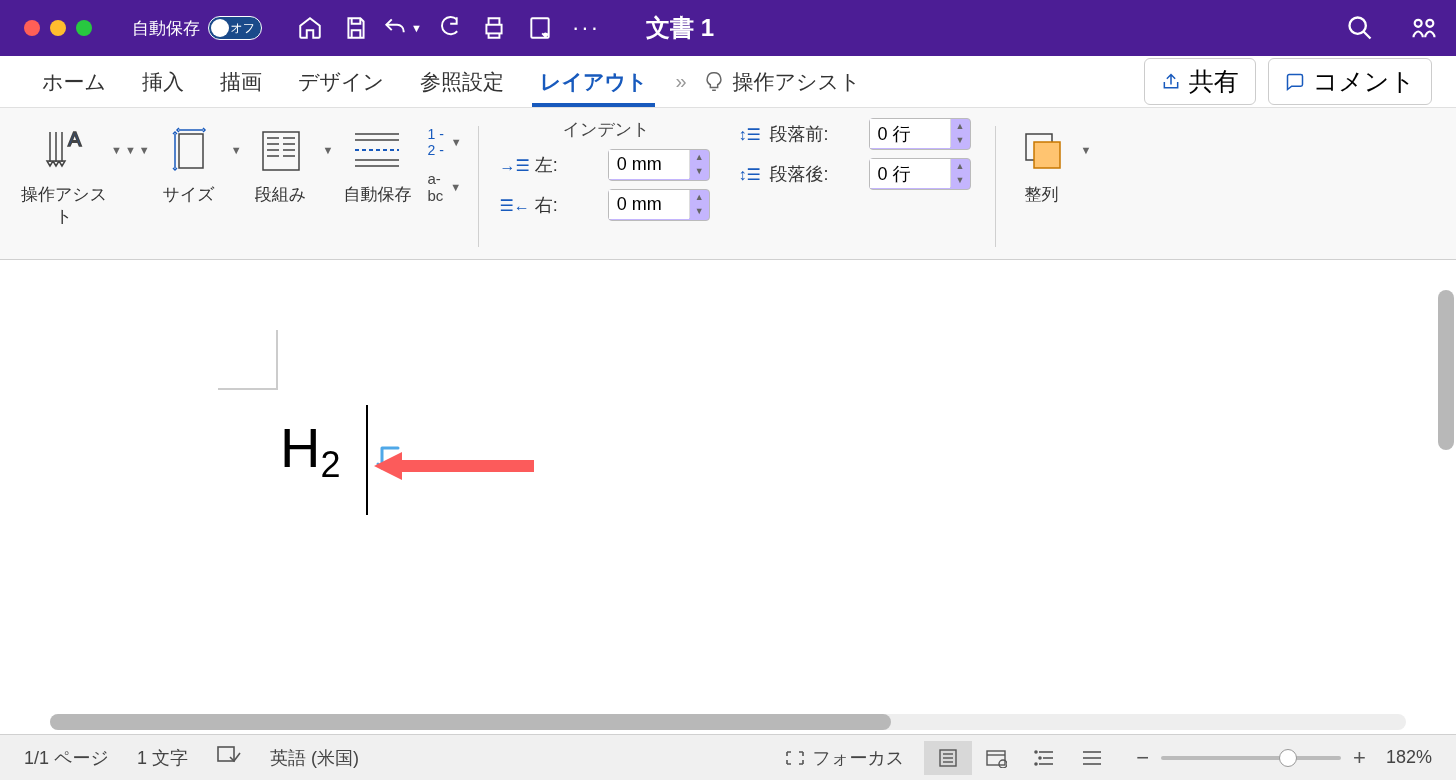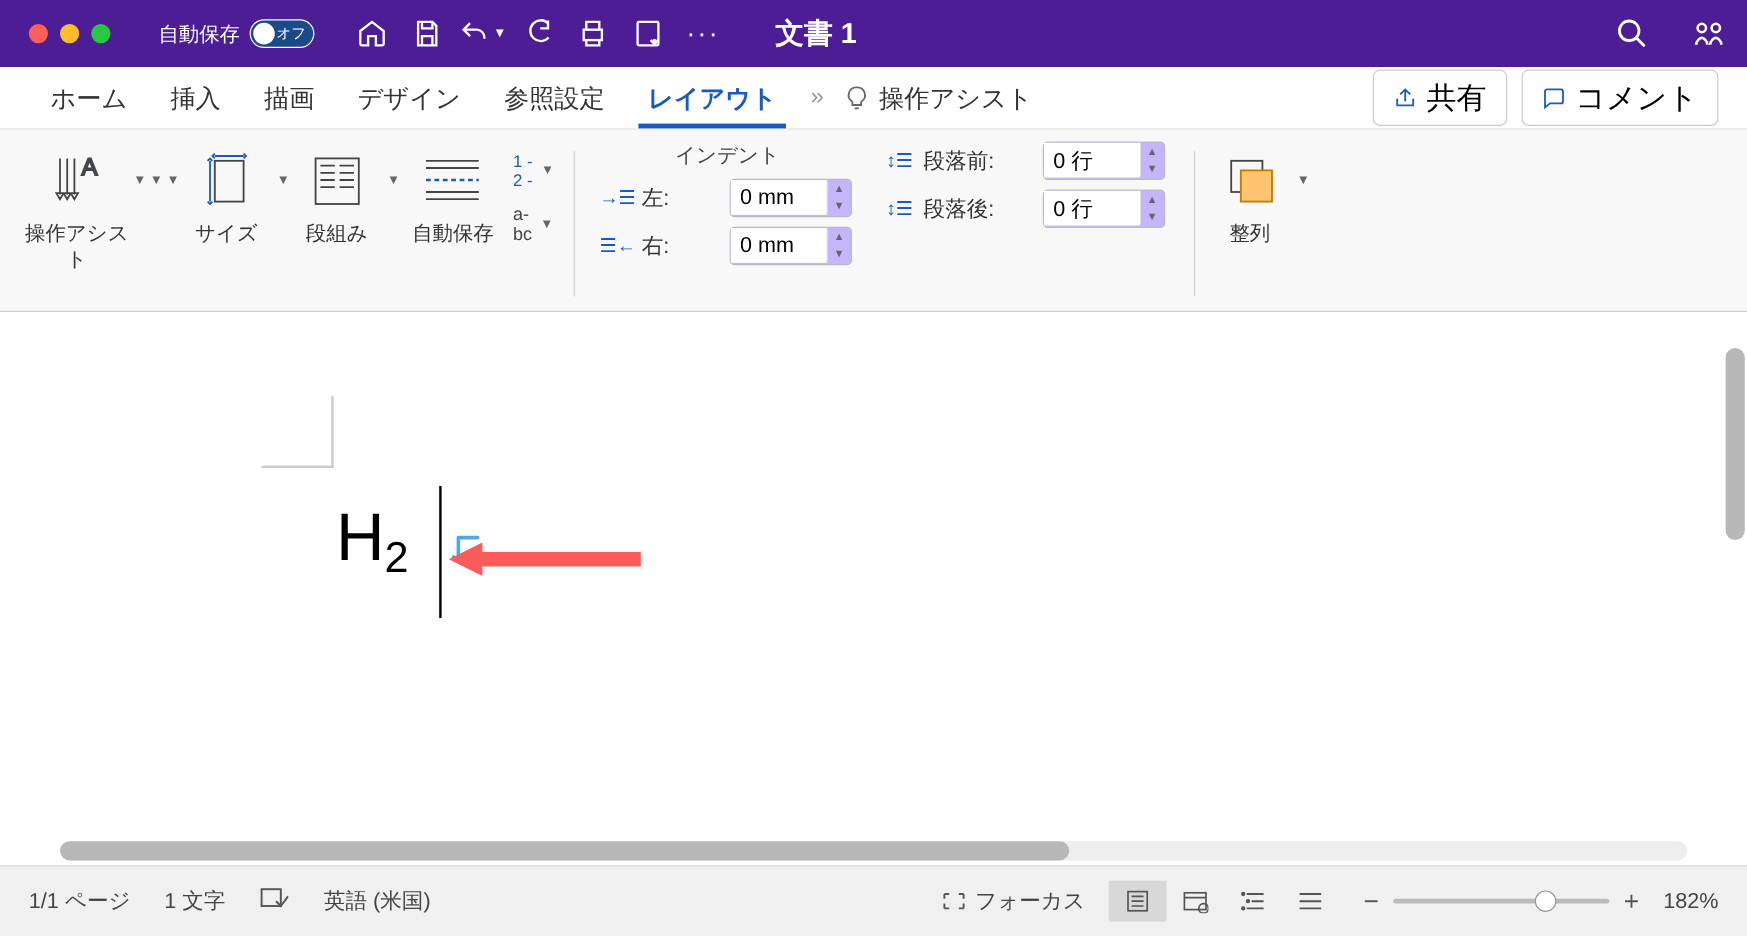--- a/index.html
+++ b/index.html
@@ -61,21 +61,21 @@
 .doc-text { position: absolute; left: 280px; top: 155px; font-family: 'Times New Roman', serif; font-size: 56px; color: #000; display: flex; align-items: baseline; }
 .doc-text .sub { font-size: 36px; vertical-align: sub; position: relative; top: 10px; }
 .cursor-line { position: absolute; left: 366px; top: 145px; width: 2px; height: 110px; background: #000; }
 .para-mark { position: absolute; left: 370px; top: 180px; }
 .arrow-annotation { position: absolute; left: 374px; top: 190px; }
 .hscroll { position: absolute; bottom: 4px; left: 50px; right: 50px; height: 16px; background: #eee; border-radius: 8px; }
 .hscroll-thumb { position: absolute; left: 0; width: 62%; height: 100%; background: #b8b8b8; border-radius: 8px; }
 .vscroll { position: absolute; right: 2px; top: 30px; width: 16px; height: 160px; background: #b8b8b8; border-radius: 8px; }
 
 
-.statusbar { height: 59px; background: #f0f0f0; border-top: 1px solid #d0d0d0; display: flex; align-items: center; padding: 0 24px; font-size: 18px; color: #444; gap: 28px; }
+.statusbar { height: 46px; background: #f0f0f0; border-top: 1px solid #d0d0d0; display: flex; align-items: center; padding: 0 24px; font-size: 18px; color: #444; gap: 28px; }
 .status-right { margin-left: auto; display: flex; align-items: center; gap: 20px; }
 .view-btns { display: flex; gap: 0; }
 .view-btn { width: 48px; height: 34px; display: flex; align-items: center; justify-content: center; cursor: pointer; }
 .view-btn.active { background: #d8d8d8; }
 .zoom-slider { display: flex; align-items: center; gap: 12px; }
 .slider-track { width: 180px; height: 4px; background: #bbb; position: relative; border-radius: 2px; }
 .slider-thumb { width: 18px; height: 18px; border-radius: 50%; background: #fff; border: 1px solid #999; position: absolute; top: -7px; left: 118px; }
 </style>
 </head>
 <body>

